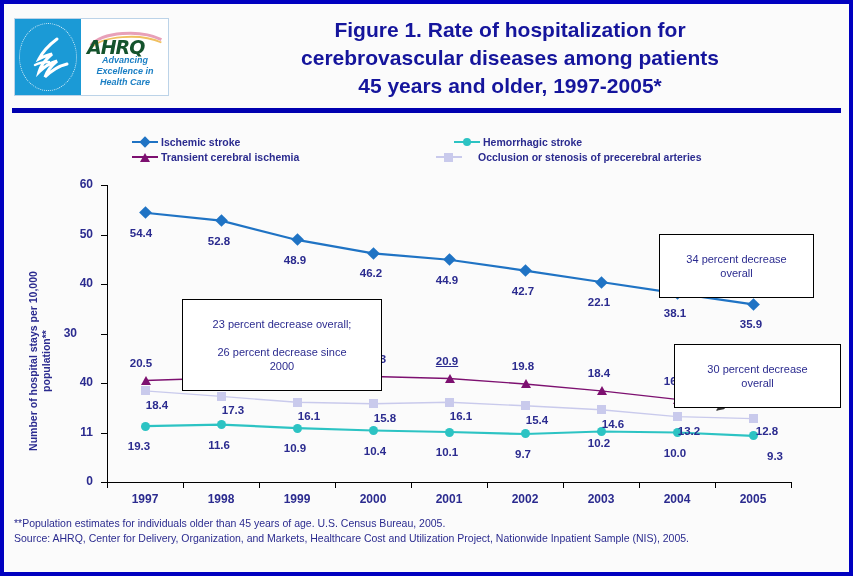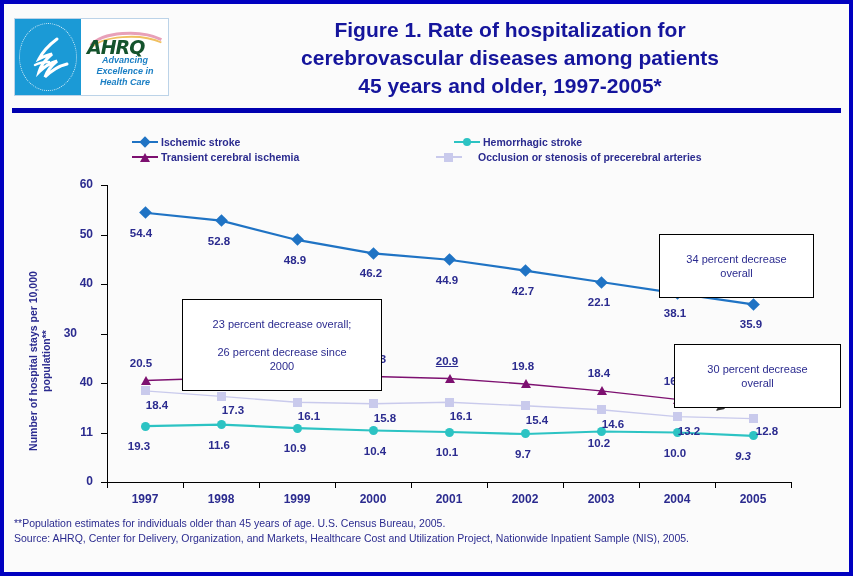--- a/index.html
+++ b/index.html
@@ -298,21 +298,21 @@
         <div class="dlabel" style="left: 662px; top: 252.66px;">13.2</div>
         <div class="dlabel" style="left: 740px; top: 252.64px;">12.8</div>
         <div class="dlabel" style="left: 112px; top: 268.065px;">19.3</div>
         <div class="dlabel" style="left: 192px; top: 266.58px;">11.6</div>
         <div class="dlabel" style="left: 268px; top: 270.045px;">10.9</div>
         <div class="dlabel" style="left: 348px; top: 272.52px;">10.4</div>
         <div class="dlabel" style="left: 420px; top: 274.005px;">10.1</div>
         <div class="dlabel" style="left: 496px; top: 275.985px;">9.7</div>
         <div class="dlabel" style="left: 572px; top: 265px;">10.2</div>
         <div class="dlabel" style="left: 648px; top: 274.5px;">10.0</div>
-        <div class="dlabel" style="left: 716px; top: 277.965px; font-style: italic;">9.3</div>
+        <div class="dlabel" style="left: 748px; top: 277.965px;">9.3</div>
       </div>
 
     <svg id="arrows" width="845" height="340" style="position:absolute;left:0;top:0;">
       <defs>
         <marker id="ah" markerWidth="7" markerHeight="7" refX="6" refY="3.2" orient="auto">
           <path d="M0,0 L7,3.2 L0,6.4 z" fill="#333"></path>
         </marker>
       </defs>
       <line x1="737" y1="81" x2="700" y2="110" stroke="#333" stroke-width="1.2" marker-end="url(#ah)"></line>
       <line x1="298" y1="154" x2="355" y2="196" stroke="#333" stroke-width="1.2" marker-end="url(#ah)"></line>

